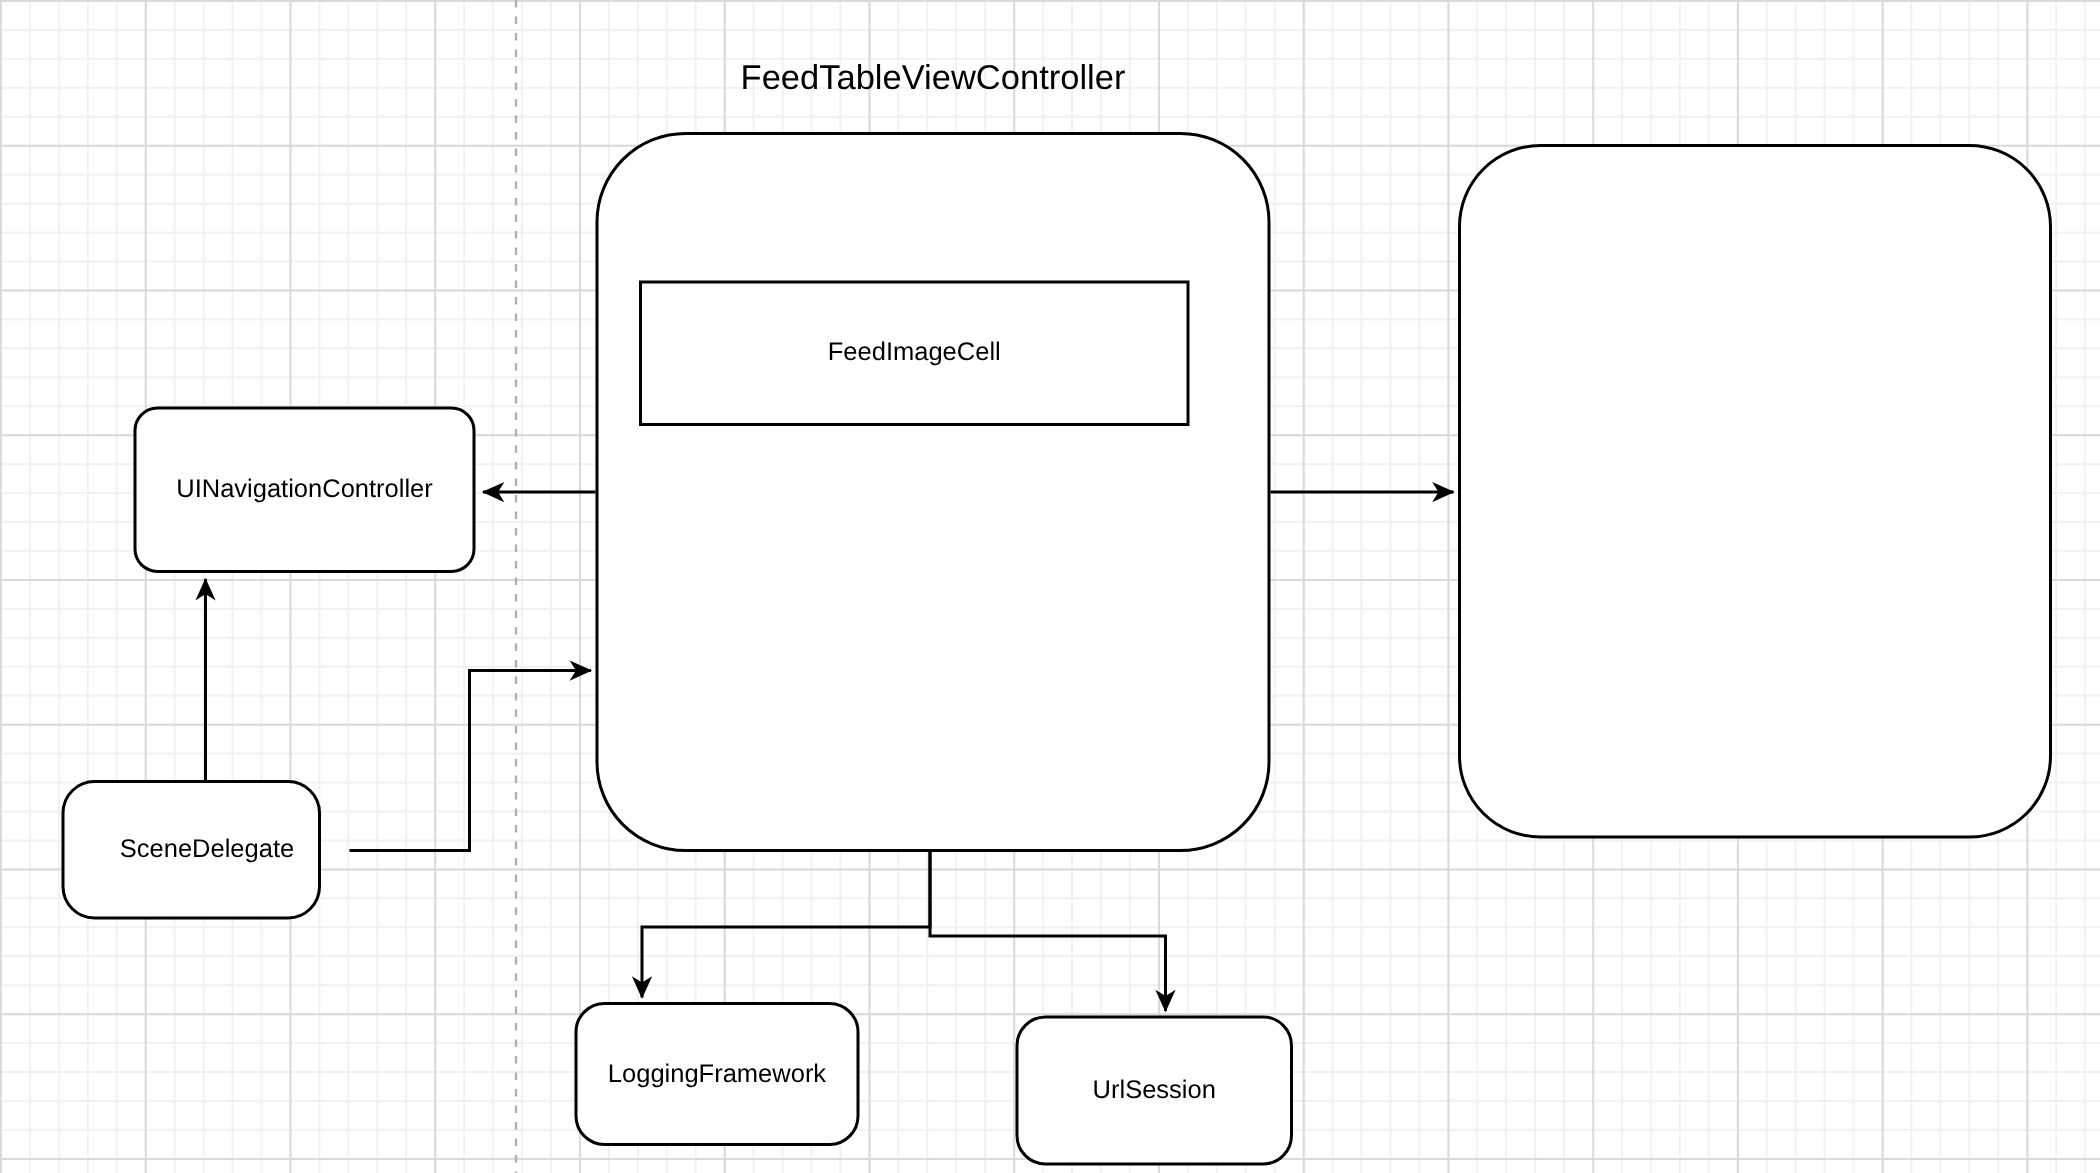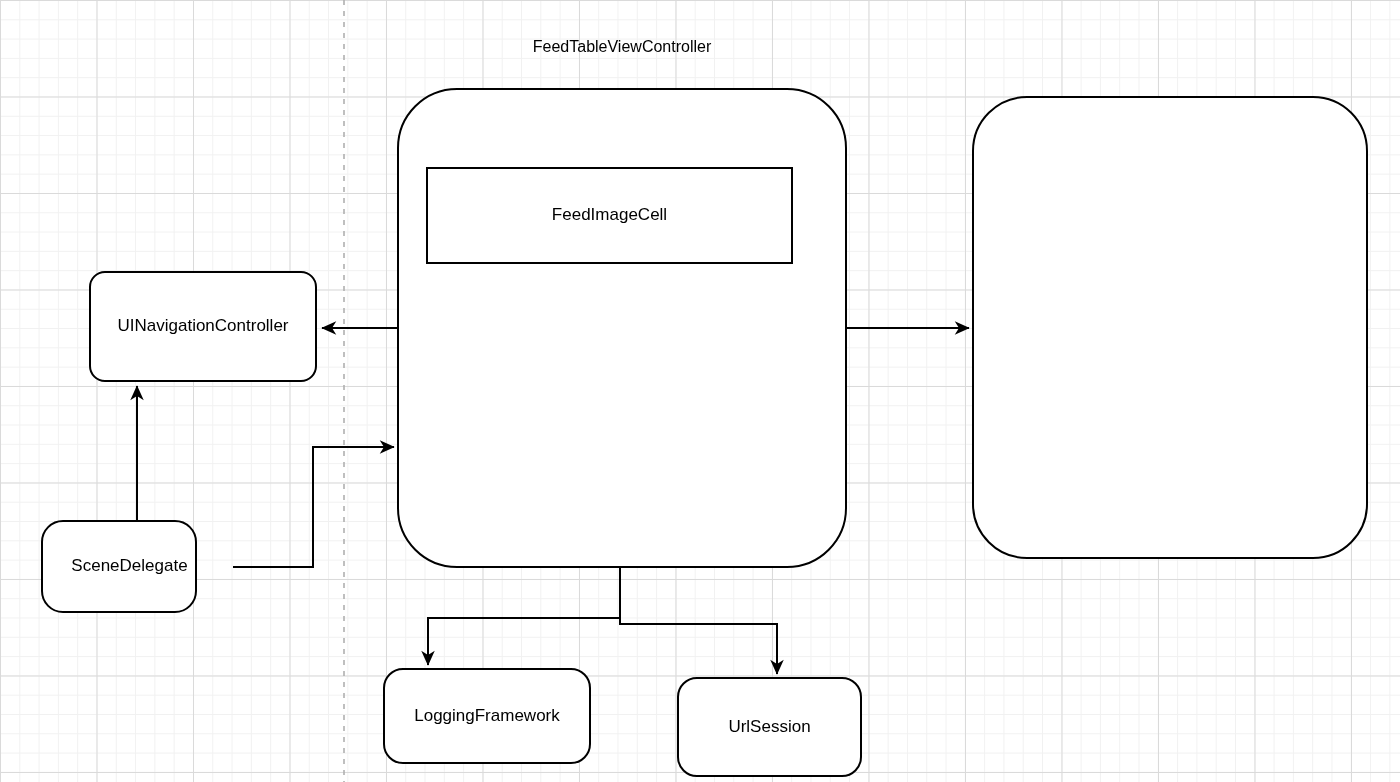--- a/index.html
+++ b/index.html
@@ -27,24 +27,24 @@
     border: 2px solid #000;
     display: flex;
     align-items: center;
     justify-content: center;
     text-align: center;
     font-size: 17px;
     line-height: 1.2;
   }
   .big { border-radius: 60px; z-index: 1; }
   .small { border-radius: 20px; z-index: 2; }
-  .rect { border-radius: 0; z-index: 2; }
+  .rect { border-radius: 0; z-index: 2; margin-top: 20px; }
   .float-label {
     position: absolute;
-    font-size: 16px;
+    font-size: 23px;
     text-align: center;
     z-index: 2;
   }
   #edge-layer {
     position: absolute;
     left: 0; top: 0;
     width: 1400px; height: 782px;
     z-index: 3;
     pointer-events: none;
   }
@@ -69,24 +69,24 @@
   <div class="node big" style="left:397px; top:88px; width:450px; height:480px;"></div>
   <div class="node big" style="left:972px; top:96px; width:396px; height:463px; border-radius:55px;"></div>
 
   <div class="node rect" style="left:426px; top:167px; width:367px; height:97px;">
     <span>FeedImageCell</span>
   </div>
 
   <div class="node small" style="left:89px; top:271px; width:228px; height:111px; border-radius:16px;">
     <span>UINavigationController</span>
   </div>
-  <div class="node small" style="left:41px; top:520px; width:156px; height:93px; border-radius:22px;padding-left:21px;">
+  <div class="node small" style="left:41px; top:520px; width:173px; height:93px; border-radius:22px;padding-left:21px;">
     <span>SceneDelegate</span>
   </div>
-  <div class="node small" style="left:383px; top:668px; width:208px; height:96px;">
+  <div class="node small" style="left:383px; top:668px; width:190px; height:96px;">
     <span>LoggingFramework</span>
   </div>
   <div class="node small" style="left:677px; top:677px; width:185px; height:100px;">
     <span>UrlSession</span>
   </div>
 
   <svg id="edge-layer" xmlns="http://www.w3.org/2000/svg">
     <defs>
       <marker id="arrowhead" viewBox="0 0 12 12" refX="10.5" refY="6" markerWidth="9" markerHeight="9" orient="auto-start-reverse">
         <path d="M1,1.5 L11,6 L1,10.5 L3.8,6 Z" fill="#000"></path>

